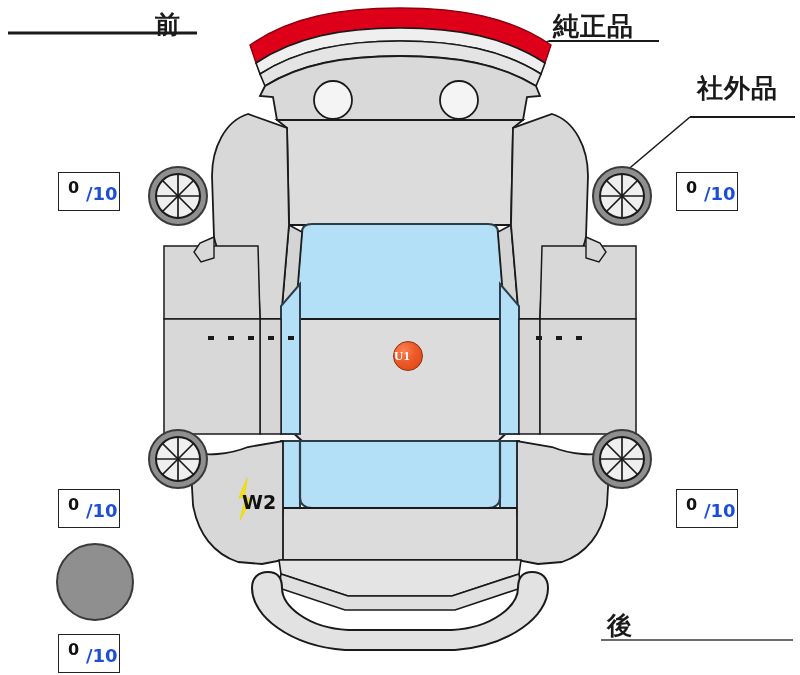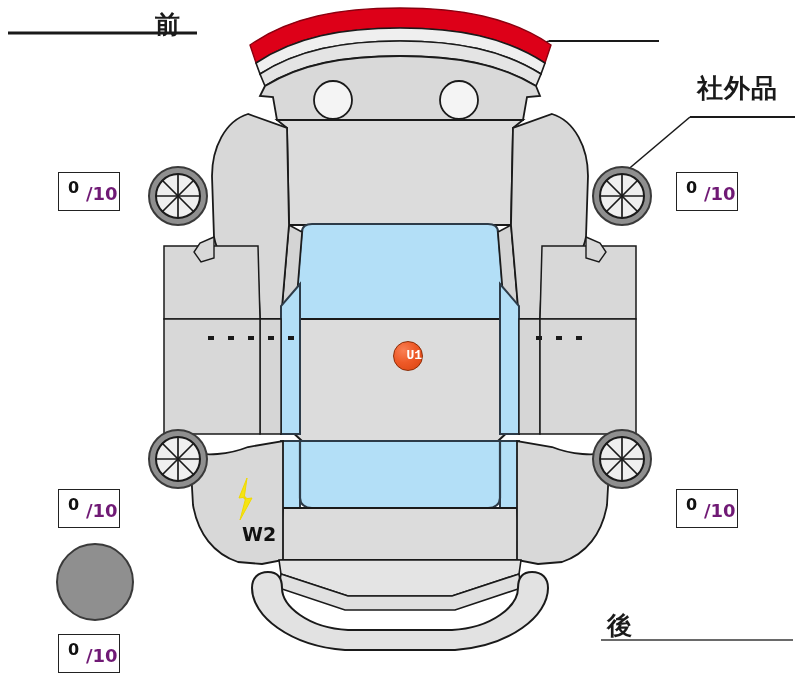--- a/index.html
+++ b/index.html
@@ -57,53 +57,53 @@
     font-size: 16px;
     color: #111;
   }
   .score-den {
     position: absolute;
     left: 27px;
     top: 10px;
     font-family: "DejaVu Sans", "Liberation Sans", sans-serif;
     font-weight: 700;
     font-size: 18px;
-    color: #701a75;
+    color: #1d4ed8;
   }
   #score-fl { left: 58px;  top: 172px; }
   #score-fr { left: 676px; top: 172px; }
   #score-rl { left: 58px;  top: 489px; }
   #score-rr { left: 676px; top: 489px; }
   #score-spare { left: 58px; top: 634px; }
 
   .marker {
     position: absolute;
     font-family: "DejaVu Sans", "Liberation Sans", sans-serif;
     font-weight: 700;
     color: #111;
     font-size: 19px;
   }
-  #marker-w2 { left: 242px; top: 491px; margin-top: 32px; }
+  #marker-w2 { left: 242px; top: 491px; }
 
   #marker-u1 {
     position: absolute;
     left: 393px;
     top: 341px;
     width: 30px;
     height: 30px;
     border-radius: 50%;
     background: radial-gradient(circle at 34% 30%, #f98055 0%, #ee5a28 45%, #d9420f 100%);
     border: 1.2px solid #8d2d07;
     box-sizing: border-box;
     color: #ffffff;
-    font-family: Liberation Mono, monospace;
+    font-family: Liberation Serif, serif;
     font-weight: 700;
     font-size: 13px;
     line-height: 28px;
-    text-align: right;
+    text-align: left;
   }
 </style>
 </head>
 <body>
 
 <div id="stage">
 
   <svg width="800" height="675" viewBox="0 0 800 675">
 
     <line x1="8" y1="33" x2="197" y2="33" stroke="#1a1a1a" stroke-width="3"></line>
@@ -243,20 +243,21 @@
     <line x1="208" y1="338" x2="300" y2="338" stroke="#1a1a1a" stroke-width="4" stroke-dasharray="6 14" stroke-linecap="butt"></line>
     <line x1="536" y1="338" x2="594" y2="338" stroke="#1a1a1a" stroke-width="4" stroke-dasharray="6 14" stroke-linecap="butt"></line>
 
     <path d="M 247 478 L 239 498 L 246 497 L 240 520 L 252 498 L 244 499 Z" fill="#f5e413" stroke="#f0d900" stroke-width="1"></path>
   </svg>
 
   <div class="lbl-jp" id="label-front">前</div>
 
   <div class="lbl-jp" id="label-rear">後</div>
 
+  <div class="lbl-jp" id="label-genuine">純正品</div>
 
   <div class="lbl-jp" id="label-aftermarket">社外品</div>
 
   <div id="marker-u1">U1</div>
 
   <div class="marker" id="marker-w2">W2</div>
 
   <div class="score-box" id="score-fl">
     <div class="score-inner">
       <span class="score-num">0</span>

